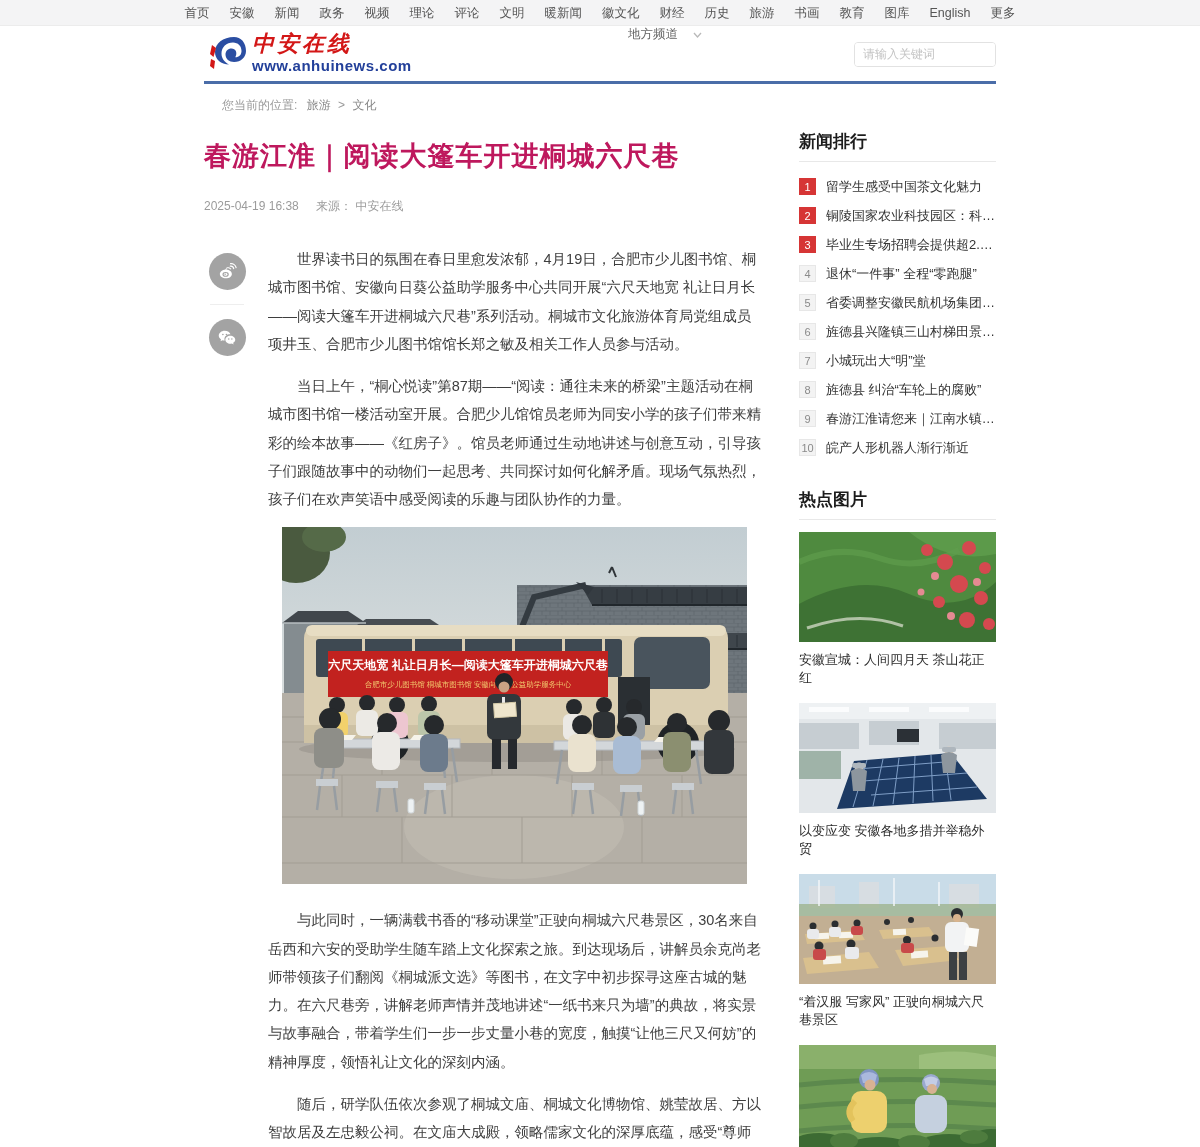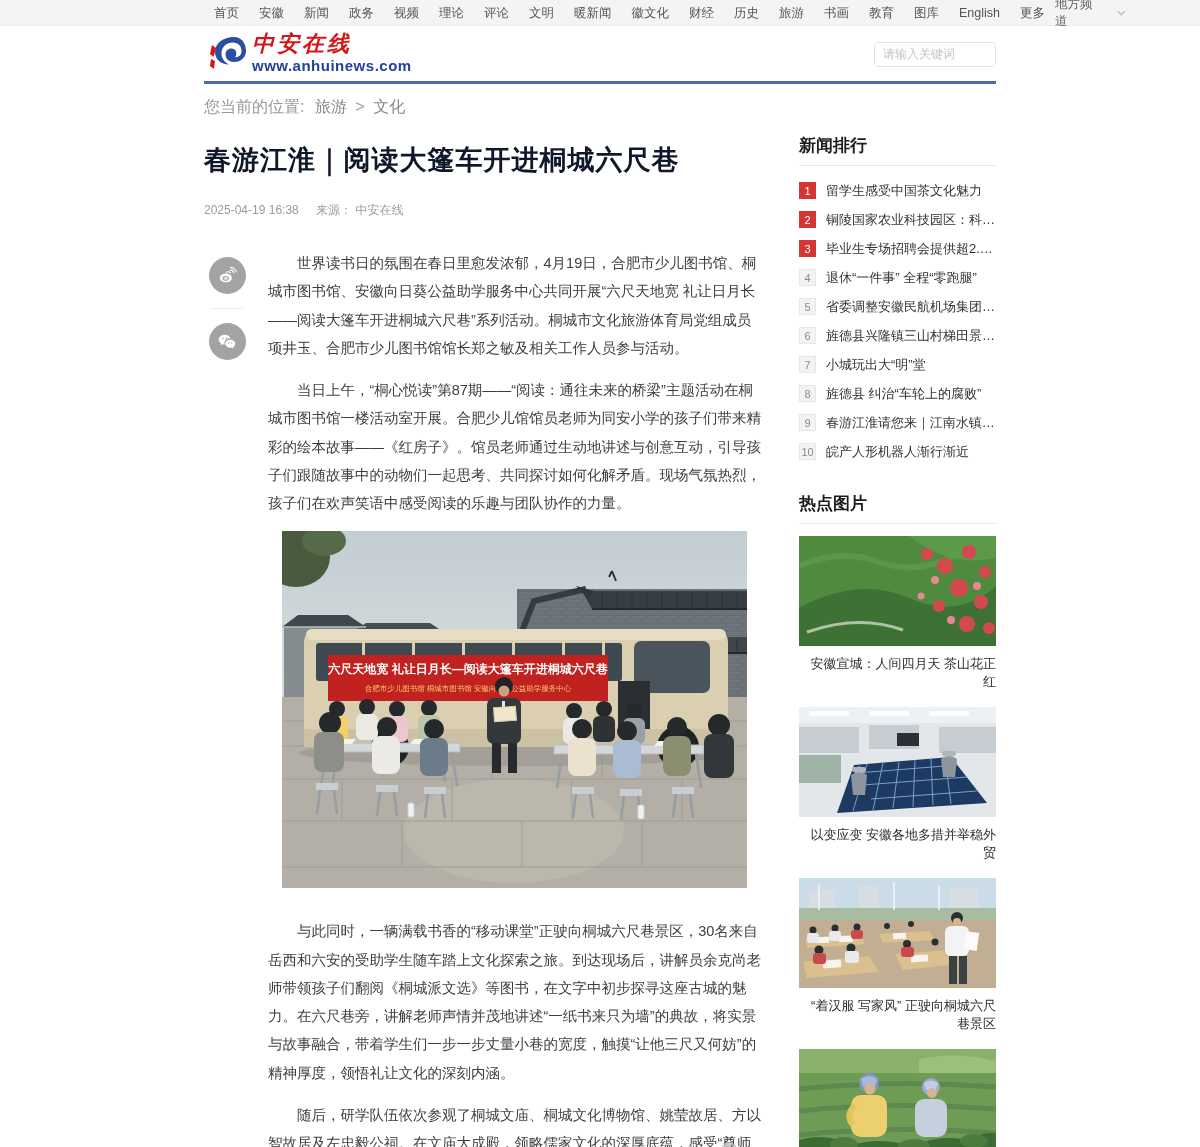--- a/index.html
+++ b/index.html
@@ -4,69 +4,69 @@
 <style>
   * { box-sizing: border-box; margin: 0; padding: 0; }
   html,body { background:#fff; font-family:"Liberation Sans","DejaVu Sans",sans-serif; color:#333; }
   body { width:1200px; }
   a { text-decoration:none; color:inherit; cursor:pointer; }
   svg text { font-family:"Liberation Sans","DejaVu Sans",sans-serif; }
 
   
   .topbar { background:#f4f4f5; border-bottom:1px solid #ececec; height:26px; font-size:12.5px; color:#555; }
   .shell { width:792px; margin:0 auto; }
-  .topbar-inner { display:flex; align-items:center; height:26px; justify-content:space-between; }
+  .topbar-inner { display:flex; align-items:center; height:26px; justify-content:space-between;flex-direction:column; }
   .topnav { display:flex; gap:0; }
   .topnav a { padding:0 10px; line-height:26px; color:#555; white-space:nowrap; }
   .local { display:flex; align-items:center; gap:15px; color:#666; margin-right:-130px; }
 
   
   .header-inner { display:flex; align-items:center; justify-content:space-between; padding:7px 0 6px; }
   .logo { display:flex; align-items:flex-start; gap:4px; }
   .logo-text-wrap { display:flex; flex-direction:column; line-height:1; }
   .logo-cn { color:#d31717; font-weight:bold; font-style:italic; font-size:22px; letter-spacing:3px; }
   .logo-url { color:#23409a; font-weight:bold; font-size:15px; margin-top:3px; letter-spacing:.5px; }
-  .search { display:flex; align-items:flex-start; border:1px solid #e2e2e2; border-radius:4px; height:25px; width:122px; background:#fff; overflow:hidden; }
+  .search { display:flex; align-items:flex-start; border:1px solid #e2e2e2; border-radius:4px; height:25px; width:142px; background:#fff; overflow:hidden; }
   .search input { border:0; outline:none; flex:1; height:100%; padding:0 8px; font-size:12px; color:#666; }
   .search input::placeholder { color:#c4c4c4; }
   .blueline { border-bottom:3px solid #4a6da8; }
 
   
-  .breadcrumb { font-size:16px; color:#999; padding:13px 0 2px; }
+  .breadcrumb { font-size:12px; color:#999; padding:13px 0 2px;margin-left:18px; }
   .breadcrumb a { color:#888; }
   .bc-sep { margin:0 4px; color:#999; }
 
   
   .main { display:flex; gap:38px; align-items:flex-start; padding-top:14px; }
   .article-col { width:557px; }
   .sidebar { width:197px; flex-shrink:0; }
 
-  h1.title { font-size:27px; color:#0f172a; font-weight:bold; letter-spacing:1px; margin:8px 0 24px; }
+  h1.title { font-size:27px; color:#be185d; font-weight:bold; letter-spacing:1px; margin:8px 0 24px; }
   .meta { font-size:12px; color:#9b9b9b; margin-bottom:30px; }
   .meta .src-label { margin-left:14px; }
 
   .article-grid { display:grid; grid-template-columns:46px 1fr; column-gap:18px; }
   .share { display:flex; flex-direction:column; align-items:center; padding-top:8px; }
   .share-btn { width:37px; height:37px; border-radius:50%; background:#a3a3a3; display:flex; align-items:center; justify-content:center; }
   .share-div { width:34px; border-top:1px solid #eee; margin:14px 0; }
 
   .body p { font-size:14.5px; line-height:1.95; color:#3e3e3e; text-indent:2em; margin:0 0 14px; }
-  figure.photo { width:465px; margin:12px auto 29px; }
+  figure.photo { width:465px; margin:12px auto 22px; }
   figure.photo svg { display:block; }
 
   
   .sec-title { font-size:17px; font-weight:bold; color:#1c1c1c; padding-bottom:8px; border-bottom:1px solid #e8e8e8; }
   .rank-list { margin:10px 0 26px; }
   .rank-item { display:flex; align-items:center; gap:10px; height:29px; font-size:13px; color:#333; white-space:nowrap; overflow:hidden; }
   .rank-item span.txt { overflow:hidden; text-overflow:ellipsis; }
   .badge { width:17px; height:17px; flex-shrink:0; line-height:16px; text-align:center; font-size:11px; background:#f3f3f3; color:#8a8a8a; border:1px solid #e7e7e7; }
   .badge.hot { background:#d63535; color:#fff; border-color:#d63535; }
   .thumb { display:block; width:197px; height:110px; margin-top:12px; overflow:hidden; }
   .thumb svg { display:block; }
-  .hot-imgs figcaption { font-size:13px; color:#2e2e2e; text-align:right; padding:9px 0 4px; }
+  .hot-imgs figcaption { font-size:13px; color:#2e2e2e; text-align:left; padding:9px 0 4px; }
 </style>
 </head>
 <body>
 
 <div class="topbar">
   <div class="shell topbar-inner">
     <nav class="topnav">
       <a>首页</a>
       <a>安徽</a>
       <a>新闻</a>

